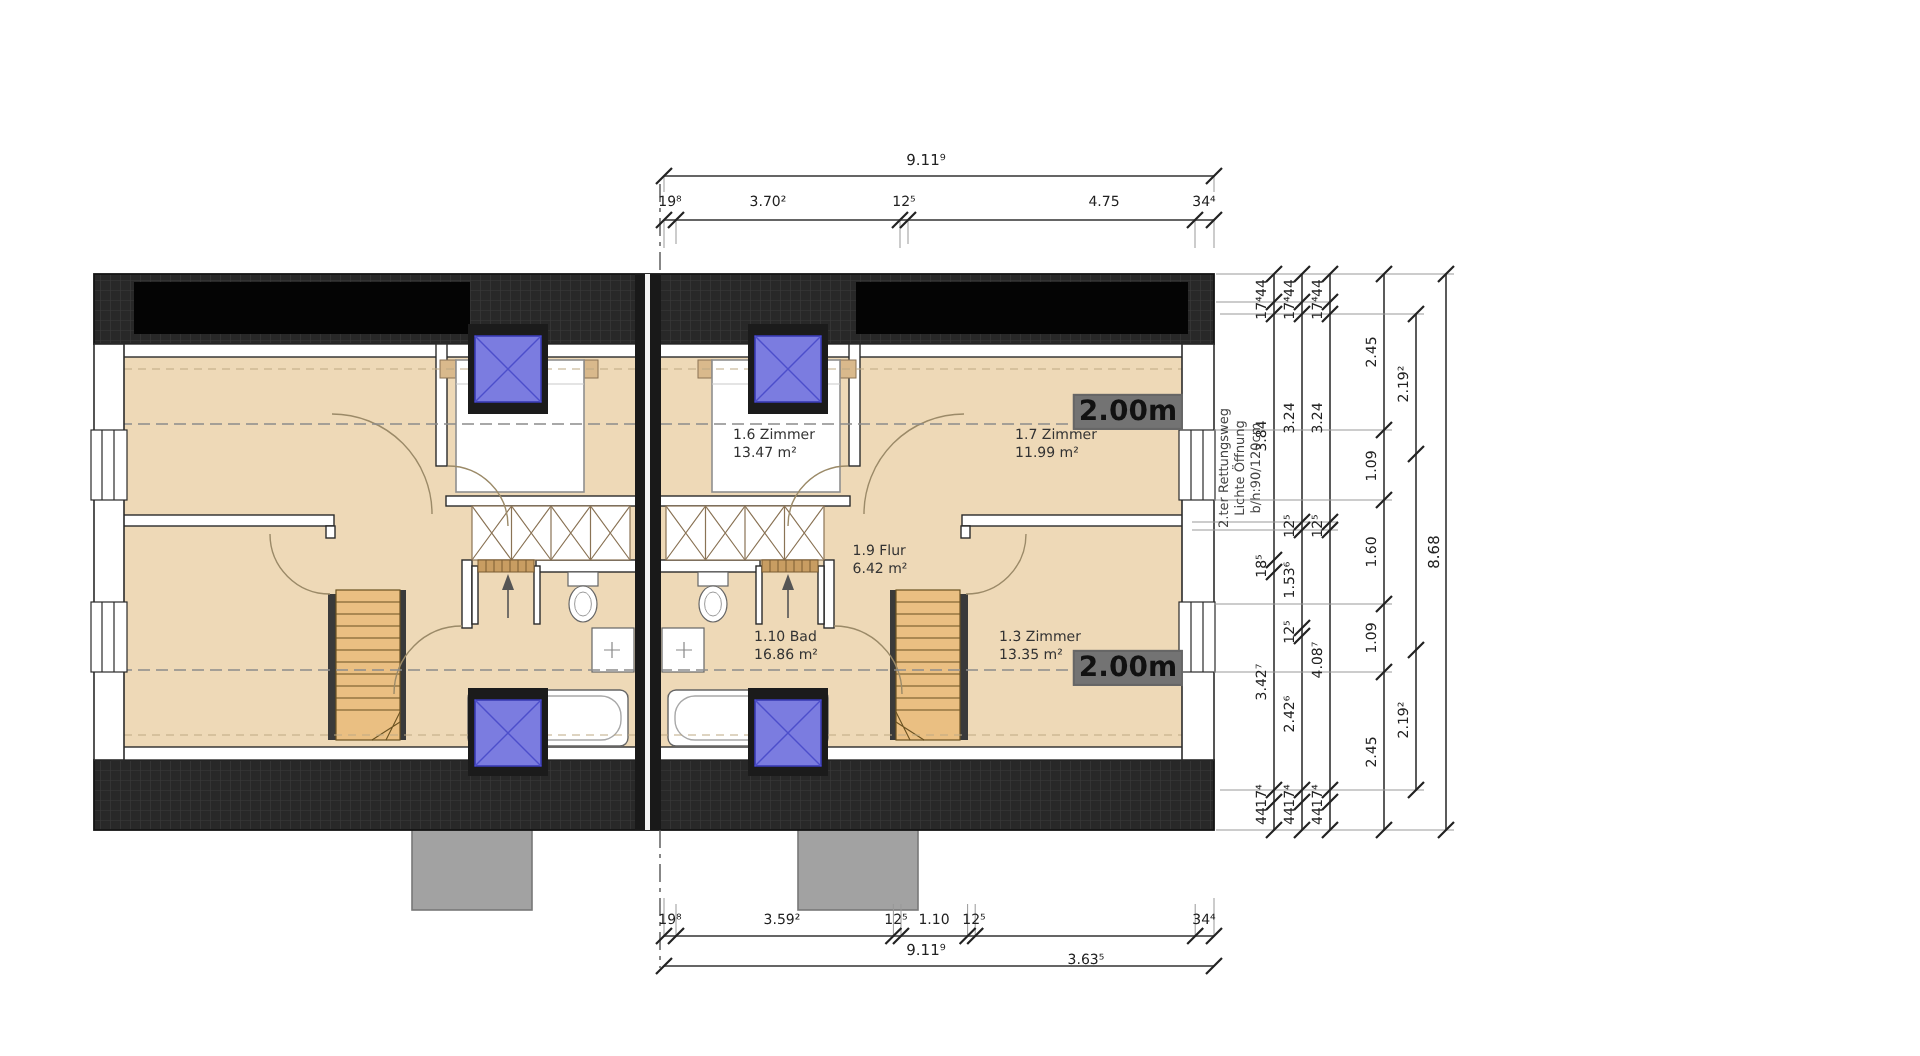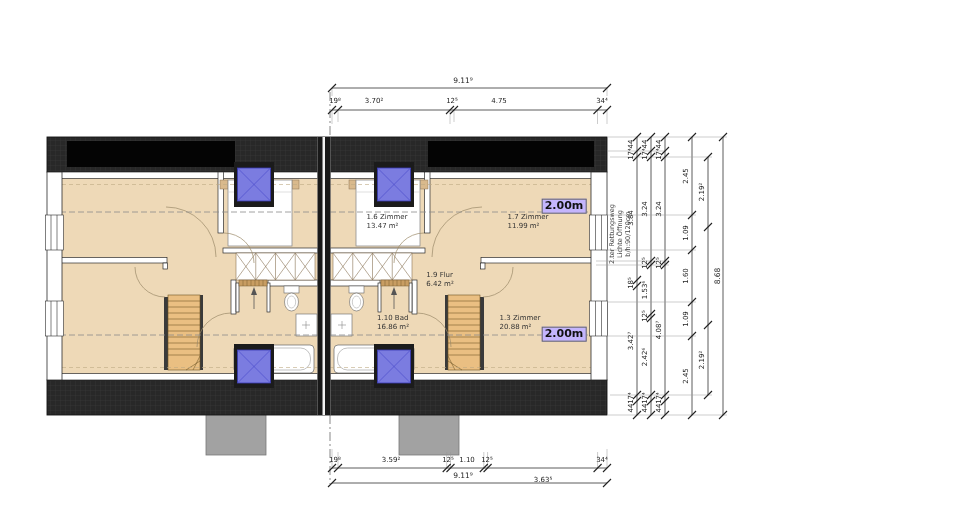--- a/index.html
+++ b/index.html
@@ -4,22 +4,22 @@
 <style>
   html,body{margin:0;padding:0;background:#fff}
   #canvas{position:relative;width:960px;height:528px;background:#fff;overflow:hidden;
           font-family:"DejaVu Sans","Liberation Sans",sans-serif}
   #plan-svg{position:absolute;left:0;top:0}
   .t{position:absolute;font-size:7px;color:#222;white-space:nowrap;
      transform:translate(-50%,-50%);letter-spacing:0}
   .tv{transform:translate(-50%,-50%) rotate(-90deg)}
   .room{position:absolute;transform:translate(-50%,-50%);text-align:left;
         font-size:7px;color:#333;line-height:1.25;white-space:nowrap}
-  .hbox{position:absolute;transform:translate(-50%,-50%);font-size:11px;font-weight:700;
-        color:#111;background:#c4b5fd;border:1px solid #666;padding:0 2px;line-height:1.15;white-space:nowrap}
+  .hbox{position:absolute;transform:translate(-50%,-50%);font-size:14px;font-weight:700;
+        color:#111;background:#737373;border:1px solid #666;padding:0 2px;line-height:1.15;white-space:nowrap}
   .note{position:absolute;transform:translate(-50%,-50%) rotate(-90deg);font-size:6.5px;
         color:#444;line-height:1.25;white-space:nowrap;text-align:center}
   .ttl{font-size:7.5px}
 </style>
 </head>
 <body>
 
 <div id="canvas">
 
 <svg id="plan-svg" width="960" height="528" viewBox="0 0 960 528">
@@ -170,23 +170,23 @@
     <path d="M661,141L669,133 M661,155L669,147 M661,161L669,153 M661,265L669,257 M661,269L669,261
              M661,399L669,391 M661,405L669,397 M661,419L669,411"></path>
     <path d="M688,141L696,133 M688,219L696,211 M688,254L696,246 M688,306L696,298 M688,340L696,332 M688,419L696,411"></path>
     <path d="M704,161L712,153 M704,231L712,223 M704,329L712,321 M704,399L712,391"></path>
     <path d="M719,141L727,133 M719,419L727,411"></path>
   </g>
 </svg>
 
 <span class="t ttl" style="left:463px;top:80px">9.11⁹</span>
 <span class="t" style="left:335px;top:101px">19⁸</span>
-<span class="t" style="left:374px;top:101px">3.70²</span>
+<span class="t" style="left:384px;top:101px">3.70²</span>
 <span class="t" style="left:452px;top:101px">12⁵</span>
-<span class="t" style="left:499px;top:101px">4.75</span>
+<span class="t" style="left:552px;top:101px">4.75</span>
 <span class="t" style="left:602px;top:101px">34⁴</span>
 
 <span class="t" style="left:335px;top:460px">19⁸</span>
 <span class="t" style="left:391px;top:460px">3.59²</span>
 <span class="t" style="left:448px;top:460px">12⁵</span>
 <span class="t" style="left:467px;top:460px">1.10</span>
 <span class="t" style="left:487px;top:460px">12⁵</span>
 <span class="t" style="left:543px;top:480px">3.63⁵</span>
 <span class="t" style="left:602px;top:460px">34⁴</span>
 <span class="t ttl" style="left:463px;top:475px">9.11⁹</span>
@@ -239,21 +239,21 @@
 <div class="room" style="left:440px;top:280px">
   <span>1.9 Flur</span><br>
   <span>6.42 m²</span>
 </div>
 <div class="room" style="left:393px;top:323px">
   <span>1.10 Bad</span><br>
   <span>16.86 m²</span>
 </div>
 <div class="room" style="left:520px;top:323px">
   <span>1.3 Zimmer</span><br>
-  <span>20.88 m²</span>
+  <span>13.35 m²</span>
 </div>
 
 <div class="hbox" style="left:564px;top:206px">2.00m</div>
 <div class="hbox" style="left:564px;top:334px">2.00m</div>
 
 <div class="note" style="left:620px;top:234px">
   <span>2.ter Rettungsweg</span><br>
   <span>Lichte Öffnung</span><br>
   <span>b/h:90/120cm</span>
 </div>

